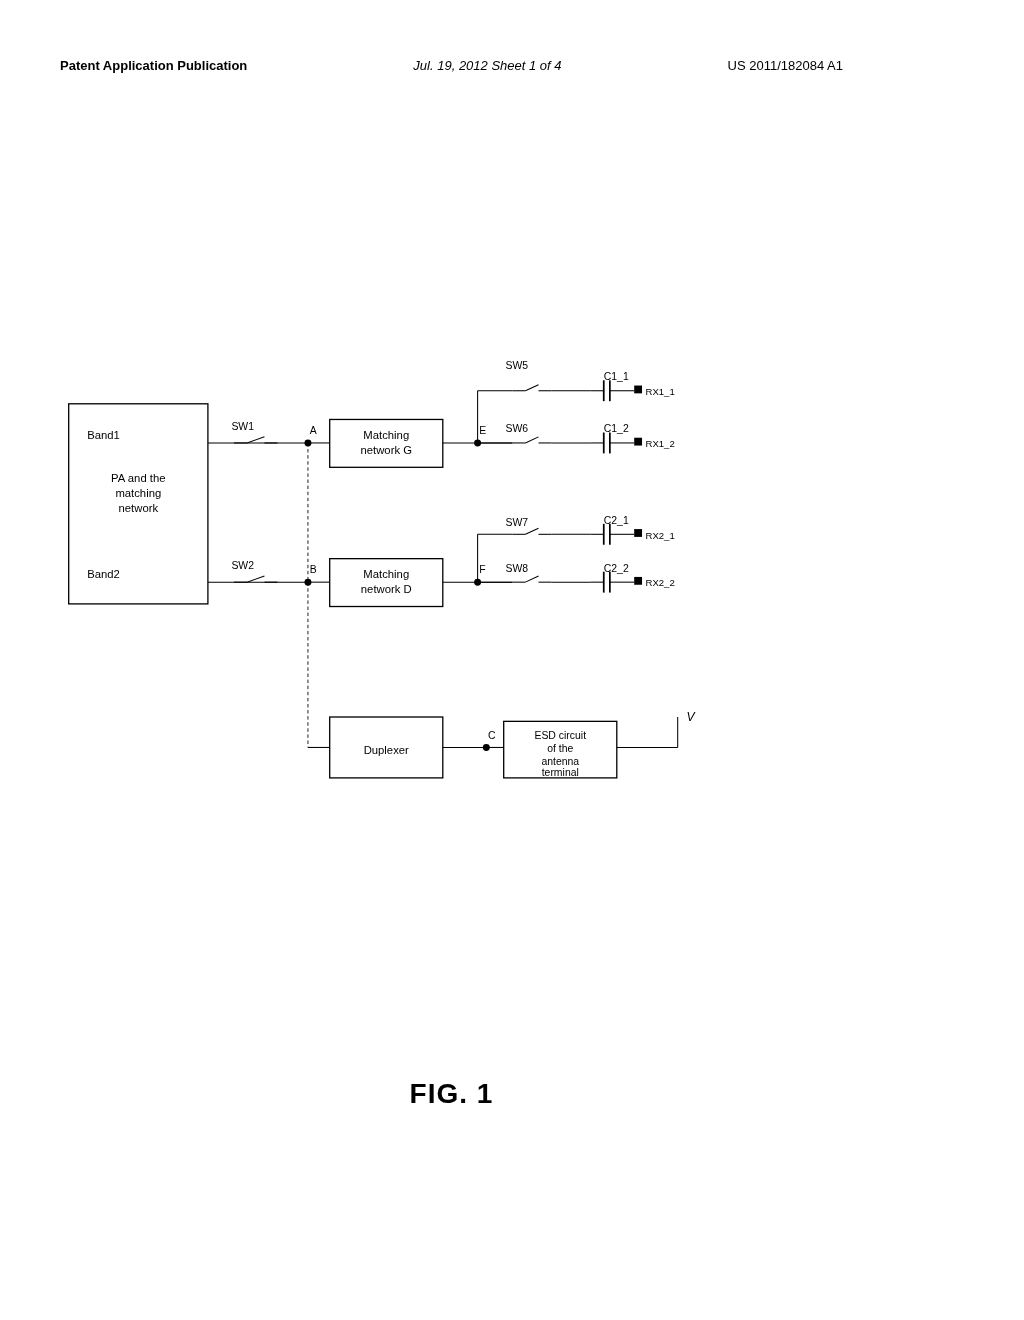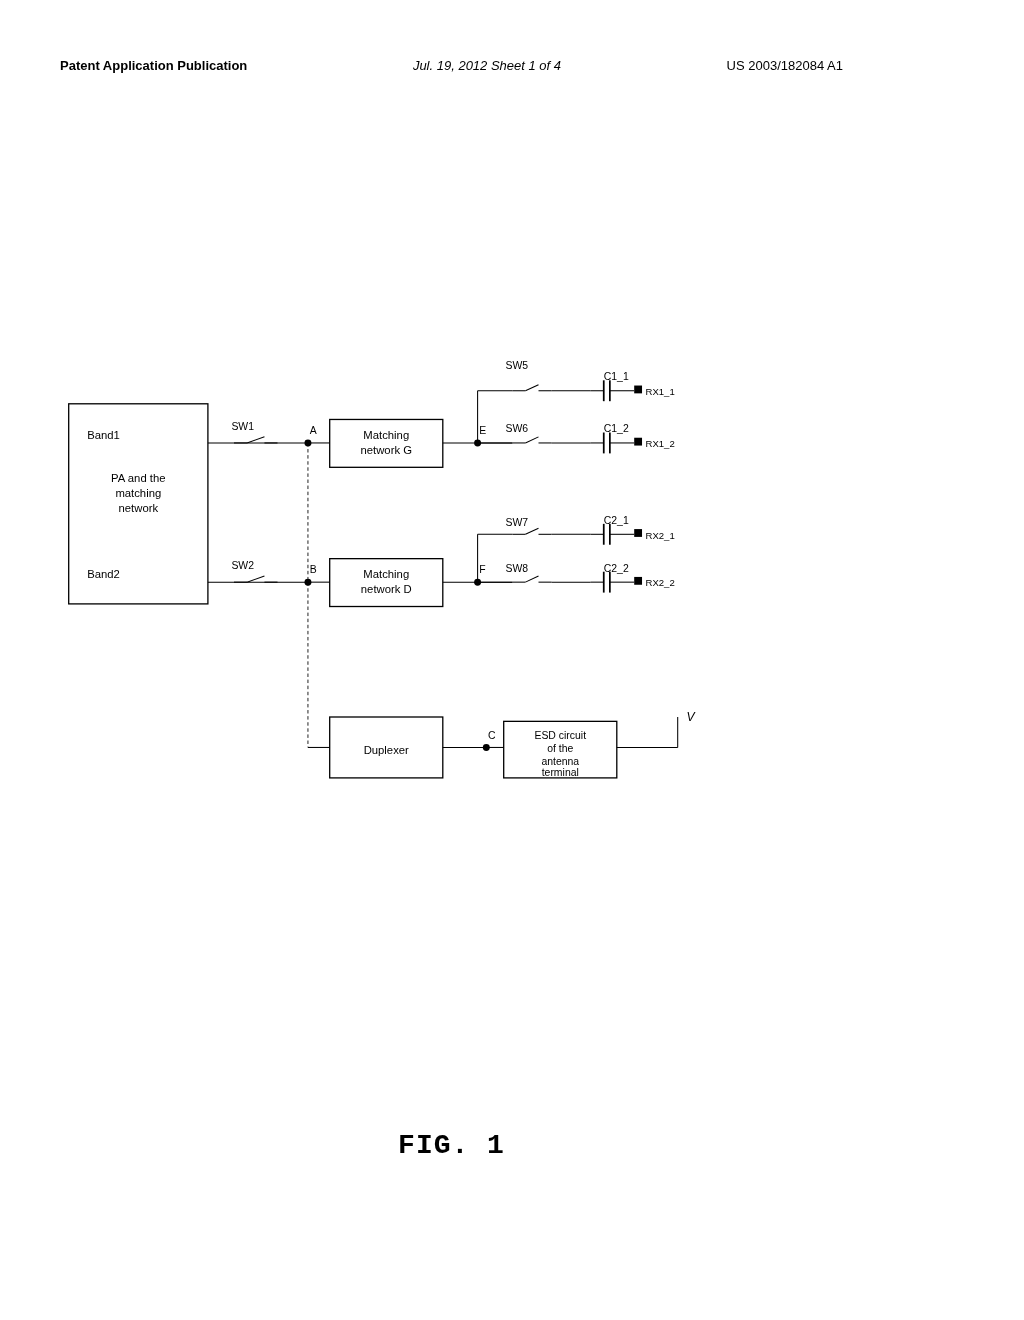--- a/index.html
+++ b/index.html
@@ -51,47 +51,46 @@
       position: absolute;
       top: 200px;
       left: 60px;
       right: 60px;
       height: 800px;
     }
 
     
     .fig-caption {
       position: absolute;
-      top: 1100px;
+      top: 1048px;
       left: 50%;
       transform: translateX(-50%);
       font-size: 28px;
       font-weight: bold;
       letter-spacing: 1px;
-      font-family: Liberation Mono, monospace;
     }
 
     
     .diagram svg {
       position: absolute;
       top: 0;
       left: 0;
       width: 100%;
       height: 100%;
     }
   </style>
 </head>
 <body>
 
 <div class="page">
 
   <div class="header">
     <span class="header-left">Patent Application Publication</span>
     <span class="header-center">Jul. 19, 2012   Sheet 1 of 4</span>
-    <span class="header-right">US 2003/182084 A1</span>
+    <span class="header-right">US 2011/182084 A1</span>
   </div>
 
   <div class="diagram">
     <svg viewBox="0 0 900 780" xmlns="http://www.w3.org/2000/svg">
 
       <rect x="10" y="130" width="160" height="230" fill="none" stroke="#000" stroke-width="1.5"></rect>
       <text x="90" y="220" text-anchor="middle" font-size="13" font-family="Arial">PA and the</text>
       <text x="90" y="237" text-anchor="middle" font-size="13" font-family="Arial">matching</text>
       <text x="90" y="254" text-anchor="middle" font-size="13" font-family="Arial">network</text>
 

